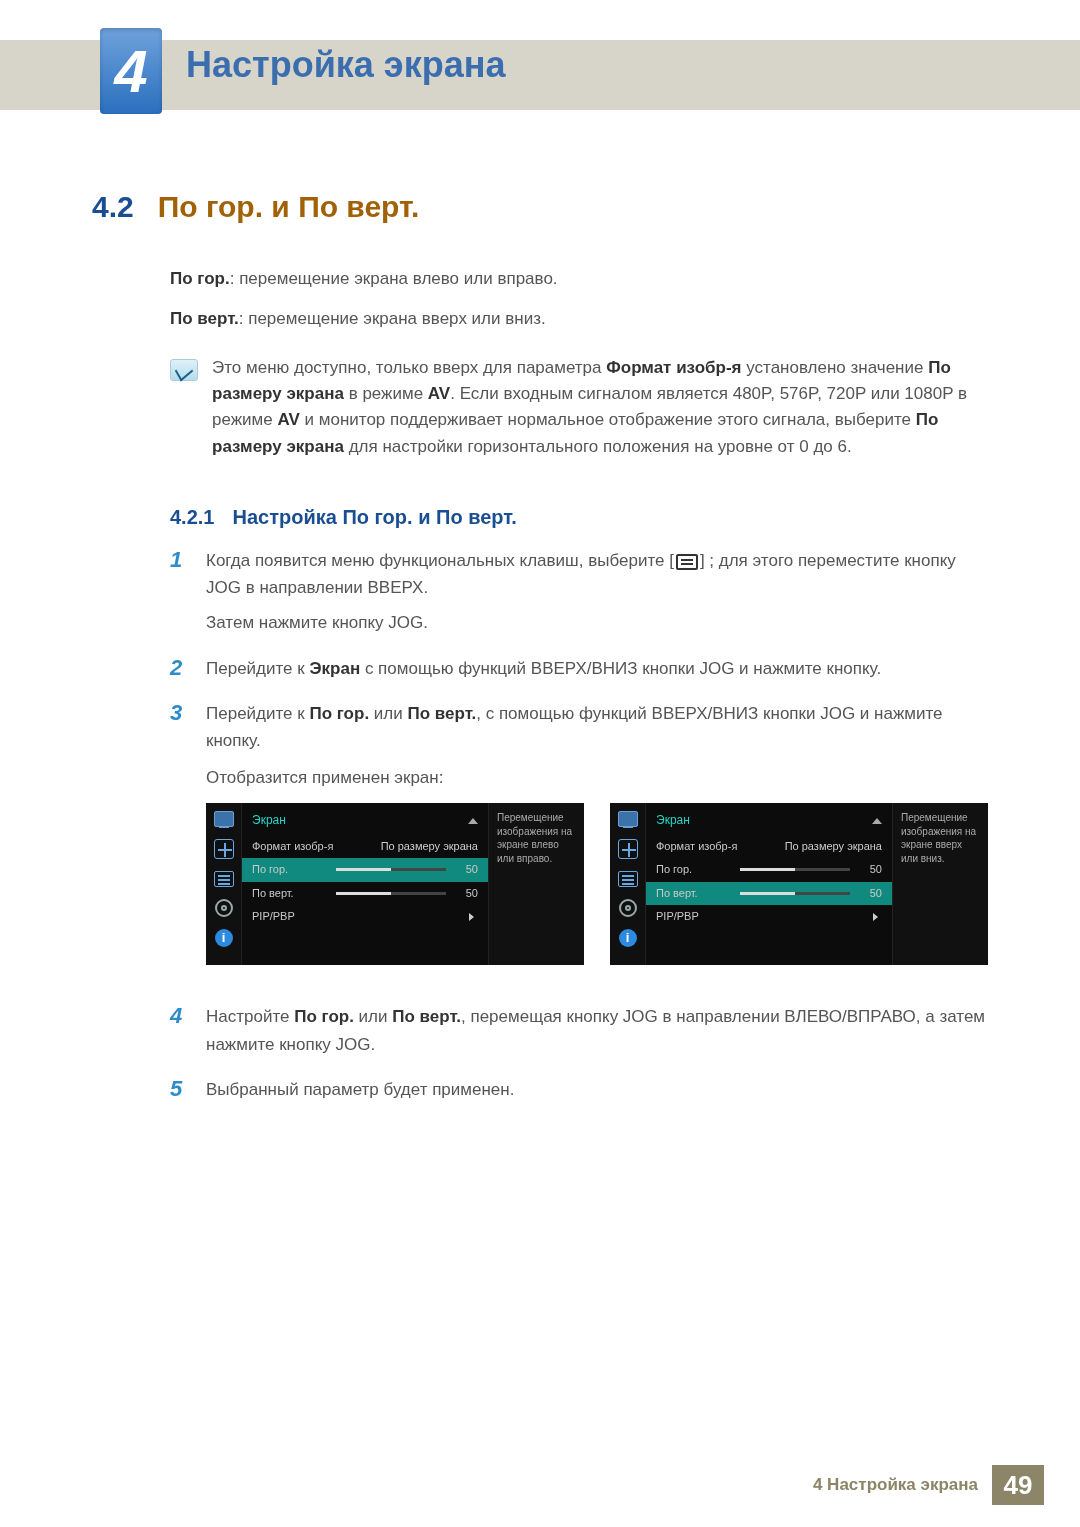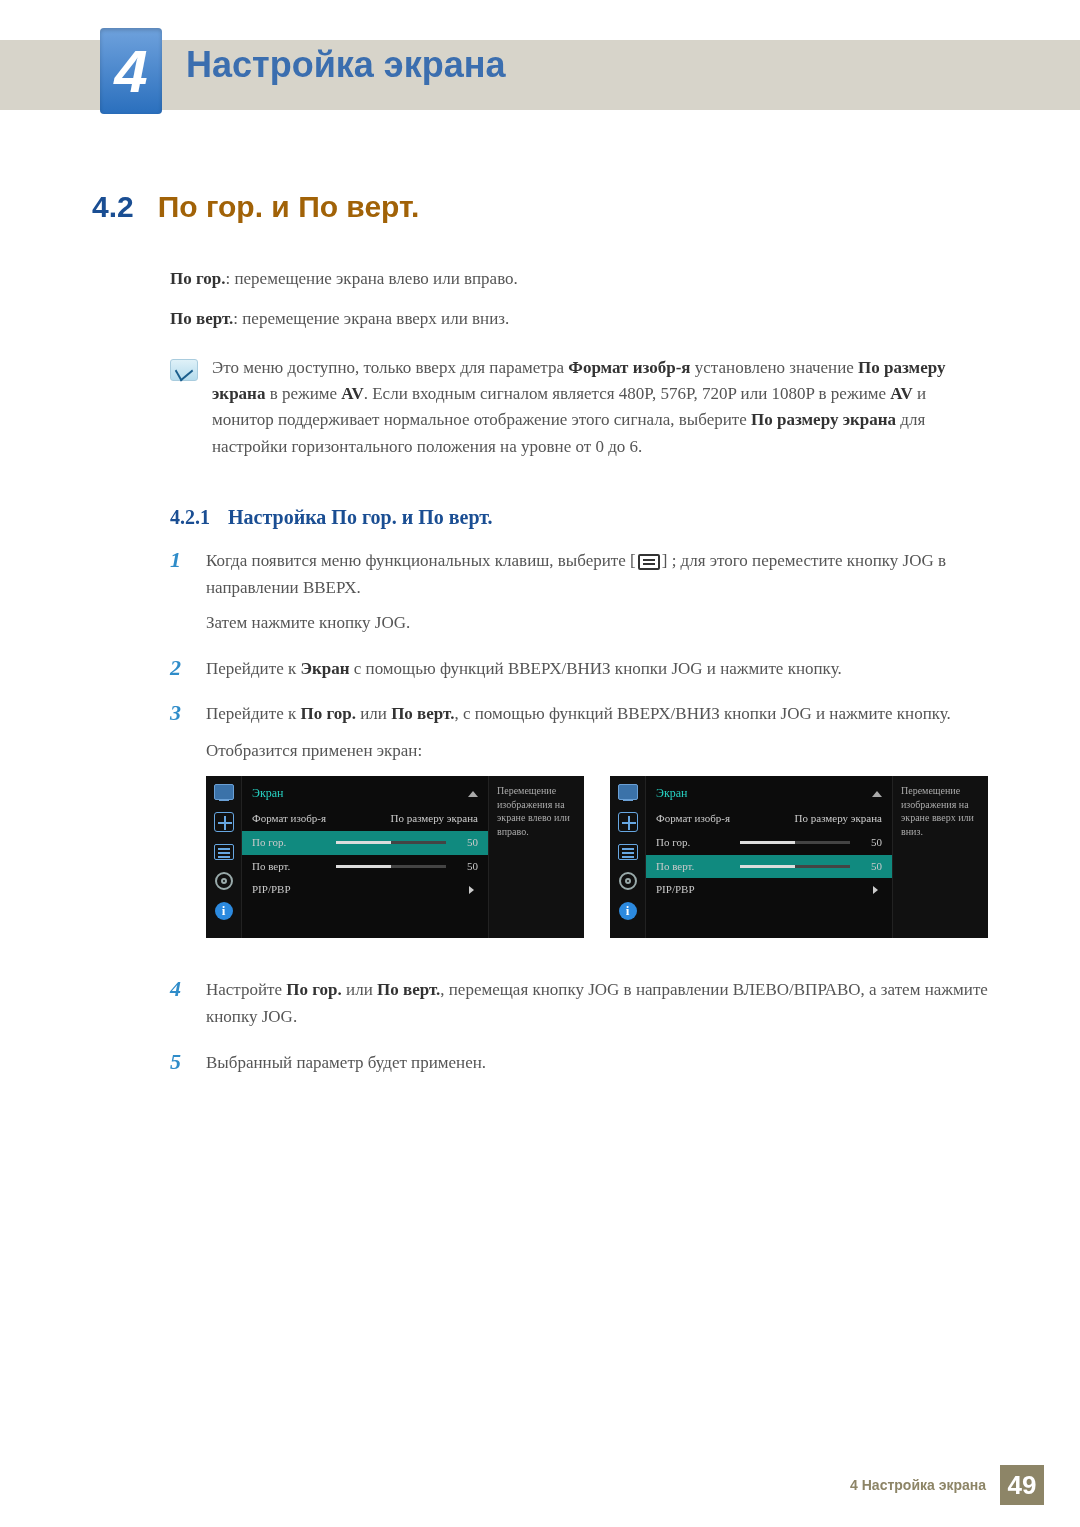--- a/index.html
+++ b/index.html
@@ -38,21 +38,21 @@
     color: #3b6eaf;
     font-weight: bold;
   }
   .content {
     position: absolute;
     left: 92px; right: 92px; top: 190px;
   }
   .sec-row { display: flex; align-items: center; gap: 24px; }
   .sec-num { font-size: 30px; color: #1a4e93; font-weight: bold; }
   .sec-title { font-size: 30px; color: #a16207; font-weight: bold; }
-  .body-block { margin-left: 78px; margin-top: 42px; font-family: Liberation Serif, serif; }
+  .body-block { margin-left: 78px; margin-top: 42px; }
   p { line-height: 1.55; color: #555; font-size: 17px; margin-bottom: 14px; }
   .b { font-weight: bold; color: #333; }
   .note-box { display: flex; gap: 14px; margin-top: 22px; margin-bottom: 32px;}
   .note-icon {
     width: 28px; height: 22px; flex: 0 0 28px;
     background: linear-gradient(#dff1f8,#b5dced);
     border:1px solid #a9ccde; border-radius:3px;
     position: relative; margin-top:4px;
   }
   .note-icon::after{
@@ -110,22 +110,22 @@
   .val { width:26px; text-align:right; font-size:11px;}
   .arrow-r { width:0;height:0;border-top:4px solid transparent;border-bottom:4px solid transparent;border-left:5px solid #ccc; margin-right:4px;}
   .osd-desc { width:96px; background:#111; border-left:1px solid #222; padding:8px 8px; font-size:10px; color:#aaa; line-height:1.35;}
   .row-right { display:flex; align-items:center;}
   .row-left {white-space:nowrap;}
 
   .footer {
     position:absolute; left:0; right:0; bottom:22px; height:40px;
     display:flex; justify-content:flex-end; align-items:center; padding-right:36px; gap:14px;
   }
-  .footer-text { color:#8d8567; font-weight:bold; font-size:14px;}
-  .footer-badge { background:#8d8567; color:#fff; width:44px; height:40px; display:flex; align-items:center; justify-content:center; font-size:26px; font-weight:bold;}
+  .footer-text { color:#8d8567; font-weight:bold; font-size:17px;}
+  .footer-badge { background:#8d8567; color:#fff; width:52px; height:40px; display:flex; align-items:center; justify-content:center; font-size:26px; font-weight:bold;}
   .lbl-right { font-size:11px; color:#ccc;}
 </style>
 </head>
 <body>
 
 <div class="top-band"></div>
 <div class="chapter-badge">4</div>
 <div class="chapter-title">Настройка экрана</div>
 
 <div class="content">

